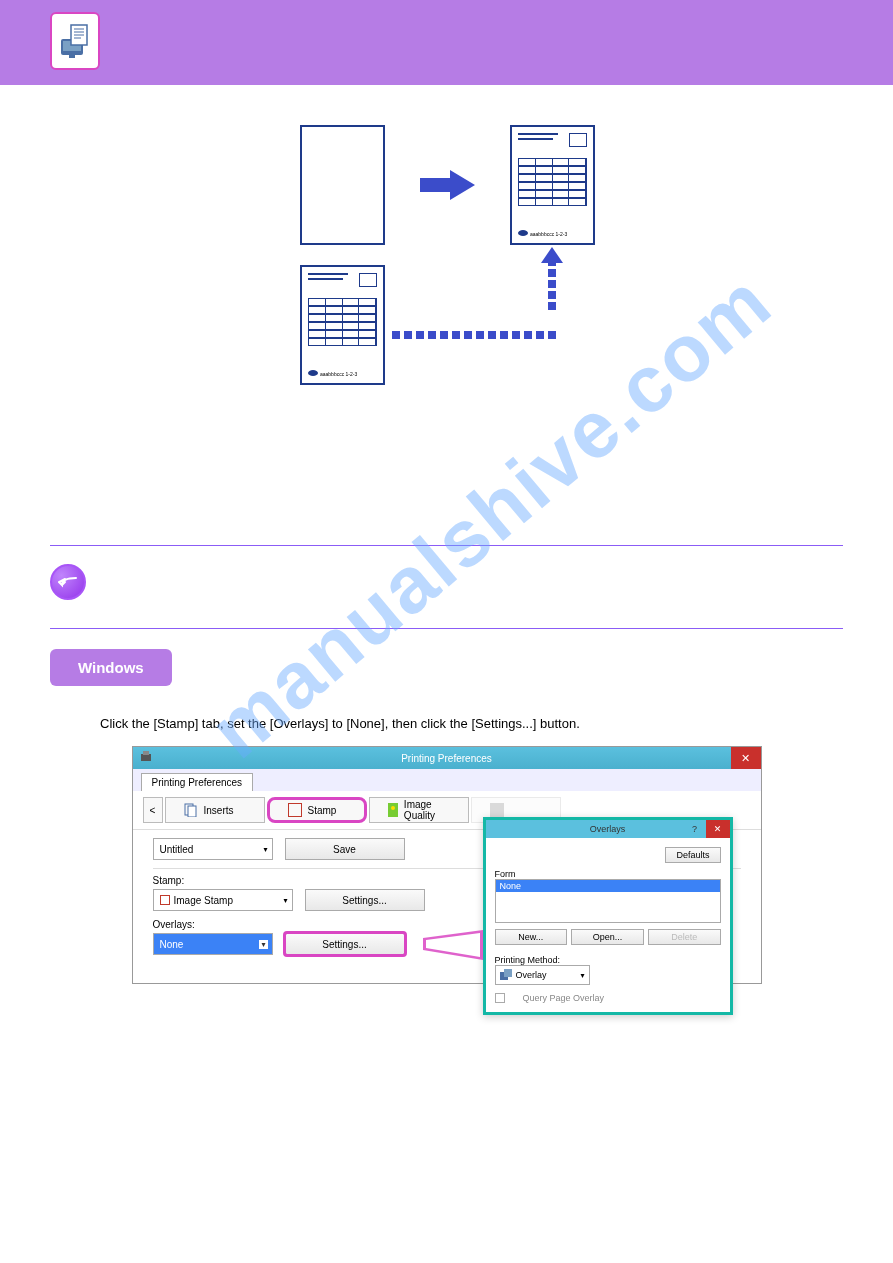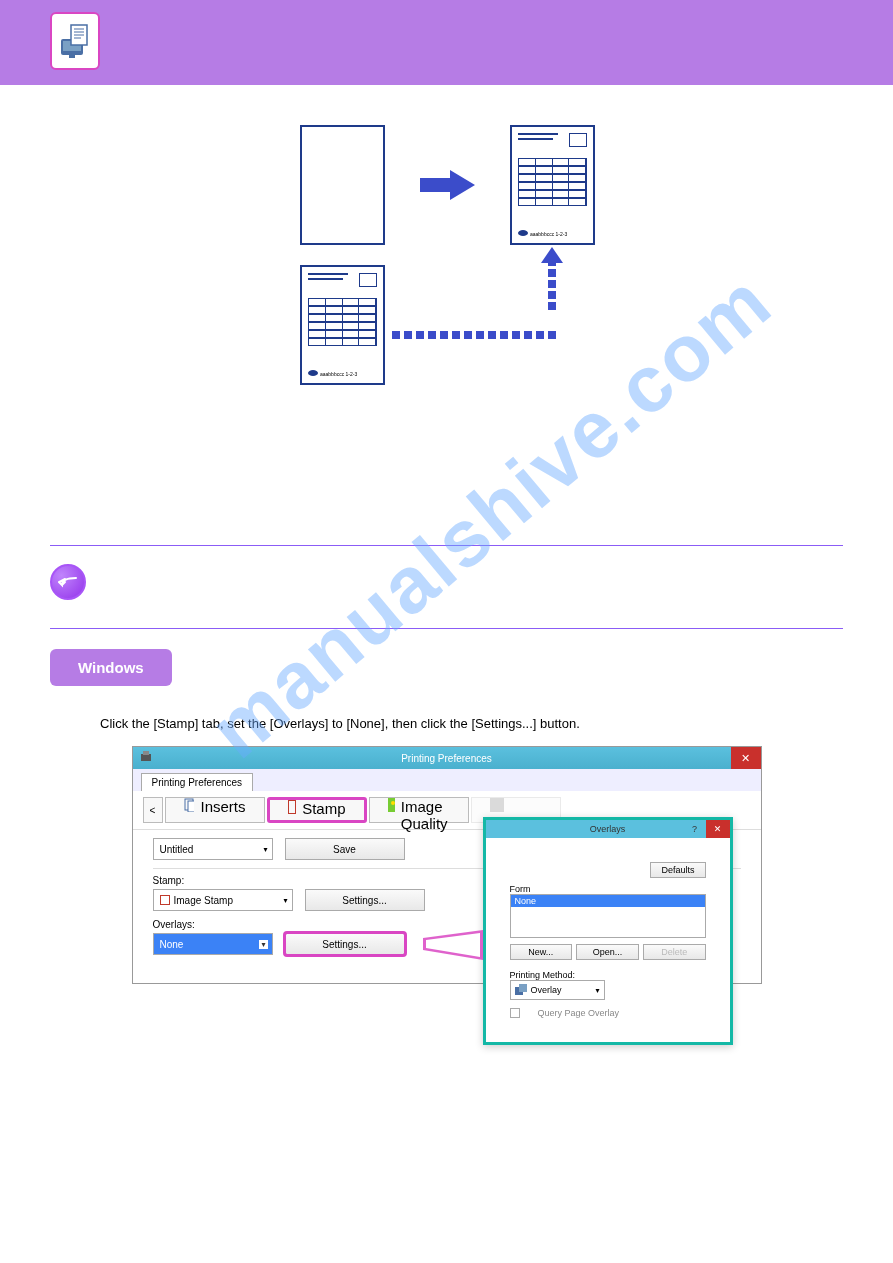--- a/index.html
+++ b/index.html
@@ -46,39 +46,39 @@
   
   
   .screenshot { position: relative; width: 630px; margin: 10px auto 0; border: 1px solid #999; background: #fff; font-size: 10px; }
   .ss-titlebar { background: linear-gradient(#5bc0de, #4ab0ce); height: 22px; display: flex; align-items: center; justify-content: center; position: relative; color: #fff; }
   .ss-close-x { position: absolute; right: 0; top: 0; width: 30px; height: 22px; background: #c9302c; color: #fff; display: flex; align-items: center; justify-content: center; font-size: 11px; }
   .ss-app-icon { position: absolute; left: 6px; top: 3px; width: 14px; height: 14px; }
   .ss-tab-row { background: #eef; padding: 4px 0 0 8px; }
   .ss-tab { display: inline-block; background: #fff; border: 1px solid #aaa; border-bottom: none; padding: 3px 10px; font-size: 10px; }
   .ss-toolbar { display: flex; gap: 2px; padding: 6px 10px; background: #fff; border-bottom: 1px solid #ddd; align-items: center; }
   .ss-nav-btn { width: 20px; height: 26px; border: 1px solid #bbb; background: #f8f8f8; display: flex; align-items: center; justify-content: center; font-size: 10px; }
-  .ss-tool-btn { height: 26px; border: 1px solid #bbb; background: #f8f8f8; display: flex; padding: 0 18px; gap: 6px; font-size: 15px; }
-  .ss-tool-btn.highlighted { border: 3px solid #d946c3; border-radius: 3px; }
+  .ss-tool-btn { height: 26px; border: 1px solid #bbb; background: #f8f8f8; display: flex; align-items: center; padding: 0 18px; gap: 6px; font-size: 10px; }
+  .ss-tool-btn.highlighted { border: 3px solid #d946c3; border-radius: 8px; }
   .tool-icon-sq { width: 14px; height: 14px; border: 1px solid #c0392b; display: inline-block; }
   
   .ss-body { padding: 8px 20px 20px; }
   .ss-body-row { display: flex; align-items: center; gap: 12px; margin-bottom: 8px; }
   .ss-label { font-size: 10px; margin-bottom: 3px; display: block; }
   .ss-select { height: 22px; border: 1px solid #aaa; background: #fff; display: flex; align-items: center; padding: 0 6px; font-size: 10px; position: relative; }
   .ss-select-arrow { position: absolute; right: 4px; font-size: 8px; }
   .ss-btn { height: 22px; border: 1px solid #aaa; background: linear-gradient(#fafafa,#e8e8e8); display: flex; align-items: center; justify-content: center; font-size: 10px; text-align: center; }
   .ss-btn.highlighted-btn { outline: 3px solid #d946c3; outline-offset: -1px; border-radius: 2px; }
   .ss-select.blue-sel { background: #3b82f6; color: #fff; }
   
   
   .popup { position: absolute; left: 350px; top: 70px; width: 250px; background: #fff; border: 3px solid #14b8a6; font-size: 9px; box-shadow: 0 2px 8px rgba(0,0,0,0.2); }
   .popup-title { background: #5bc0de; height: 18px; display: flex; align-items: center; justify-content: center; color: #333; position: relative; }
   .popup-close { position: absolute; right: 0; top: 0; width: 24px; height: 18px; background: #c9302c; color: #fff; display: flex; align-items: center; justify-content: center; }
   .popup-help { position: absolute; right: 26px; top: 0; width: 18px; height: 18px; display: flex; align-items: center; justify-content: center; color: #333; }
-  .popup-body { padding: 24px; }
+  .popup-body { padding: 9px; }
   .popup-defaults-row { text-align: right; margin-bottom: 6px; }
   .popup-sm-btn { display: inline-block; padding: 2px 10px; border: 1px solid #aaa; background: linear-gradient(#fafafa,#e8e8e8); font-size: 9px; }
   .popup-list { border: 1px solid #aaa; height: 44px; background: #fff; margin-bottom: 6px; }
   .popup-list-item { background: #3b82f6; color: #fff; padding: 1px 4px; font-size: 9px; }
   .popup-btn-row { display: flex; gap: 4px; margin-bottom: 10px; }
   .popup-btn-row .popup-sm-btn { flex: 1; text-align: center; }
   .popup-select { border: 1px solid #aaa; height: 20px; width: 95px; display: flex; align-items: center; padding: 0 4px; gap: 4px; position: relative; }
   .popup-check-row { margin-top: 8px; font-size: 9px; color: #888; display: flex; align-items: center; gap: 18px; }
   .popup-checkbox { width: 10px; height: 10px; border: 1px solid #aaa; display: inline-block; }
   .popup-footer { text-align: right; padding: 8px; border-top: 0; }

